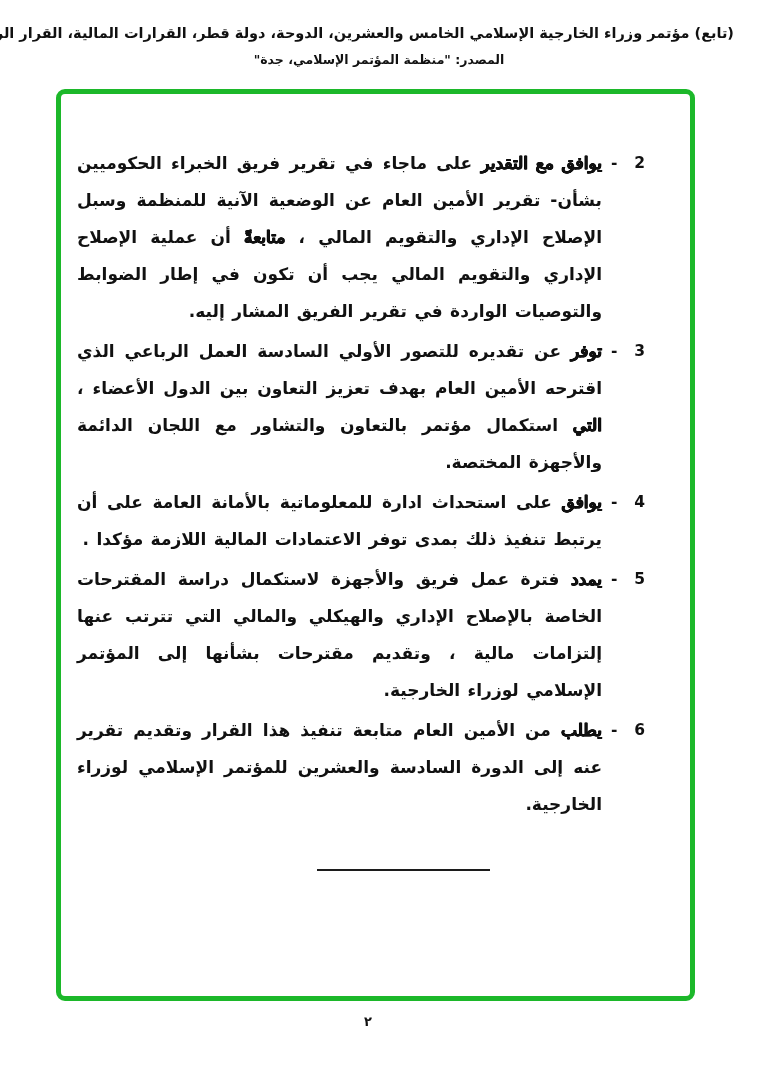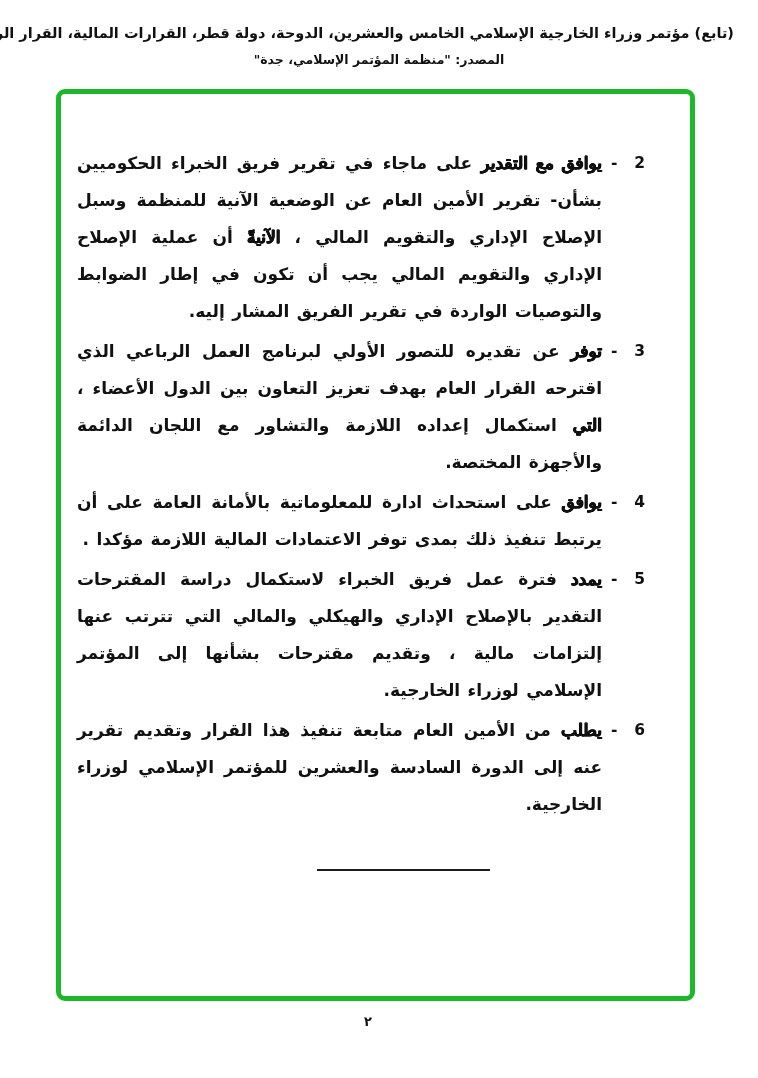--- a/index.html
+++ b/index.html
@@ -113,45 +113,45 @@
     <div class="line2">المصدر:  "منظمة المؤتمر الإسلامي، جدة"</div>
   </div>
 
   <div class="green-box" style="border-color: rgb(28, 184, 42);">
     <div class="items">
   <div class="item">
     <div class="num">
       <span>2</span>
       <span>-</span>
     </div>
-    <div class="txt"><span class="kw">يوافق مع التقدير</span><span class="seg"> على ماجاء في تقرير فريق الخبراء الحكوميين بشأن- تقرير الأمين العام عن الوضعية الآنية للمنظمة وسبل الإصلاح الإداري والتقويم المالي ، </span><span class="kw">الآنيةً</span><span class="seg"> أن عملية الإصلاح الإداري والتقويم المالي يجب أن تكون في إطار الضوابط والتوصيات الواردة في تقرير الفريق المشار إليه.</span></div>
+    <div class="txt"><span class="kw">يوافق مع التقدير</span><span class="seg"> على ماجاء في تقرير فريق الخبراء الحكوميين بشأن- تقرير الأمين العام عن الوضعية الآنية للمنظمة وسبل الإصلاح الإداري والتقويم المالي ، </span><span class="kw">متابعةً</span><span class="seg"> أن عملية الإصلاح الإداري والتقويم المالي يجب أن تكون في إطار الضوابط والتوصيات الواردة في تقرير الفريق المشار إليه.</span></div>
   </div>
 
   <div class="item">
     <div class="num">
       <span>3</span>
       <span>-</span>
     </div>
-    <div class="txt"><span class="kw">توفر</span><span class="seg"> عن تقديره للتصور الأولي لبرنامج العمل الرباعي الذي اقترحه القرار العام بهدف تعزيز التعاون بين الدول الأعضاء ، </span><span class="kw">التي</span><span class="seg"> استكمال إعداده اللازمة والتشاور مع اللجان الدائمة والأجهزة المختصة.</span></div>
+    <div class="txt"><span class="kw">توفر</span><span class="seg"> عن تقديره للتصور الأولي السادسة العمل الرباعي الذي اقترحه الأمين العام بهدف تعزيز التعاون بين الدول الأعضاء ، </span><span class="kw">التي</span><span class="seg"> استكمال مؤتمر بالتعاون والتشاور مع اللجان الدائمة والأجهزة المختصة.</span></div>
   </div>
 
   <div class="item">
     <div class="num">
       <span>4</span>
       <span>-</span>
     </div>
     <div class="txt"><span class="kw">يوافق</span><span class="seg"> على استحداث ادارة للمعلوماتية بالأمانة العامة على أن يرتبط تنفيذ ذلك بمدى توفر الاعتمادات المالية اللازمة مؤكدا .</span></div>
   </div>
 
   <div class="item">
     <div class="num">
       <span>5</span>
       <span>-</span>
     </div>
-    <div class="txt"><span class="kw">يمدد</span><span class="seg"> فترة عمل فريق الخبراء لاستكمال دراسة المقترحات التقدير بالإصلاح الإداري والهيكلي والمالي التي تترتب عنها إلتزامات مالية ، وتقديم مقترحات بشأنها إلى المؤتمر الإسلامي لوزراء الخارجية.</span></div>
+    <div class="txt"><span class="kw">يمدد</span><span class="seg"> فترة عمل فريق والأجهزة لاستكمال دراسة المقترحات الخاصة بالإصلاح الإداري والهيكلي والمالي التي تترتب عنها إلتزامات مالية ، وتقديم مقترحات بشأنها إلى المؤتمر الإسلامي لوزراء الخارجية.</span></div>
   </div>
 
   <div class="item">
     <div class="num">
       <span>6</span>
       <span>-</span>
     </div>
     <div class="txt"><span class="kw">يطلب</span><span class="seg"> من الأمين العام متابعة تنفيذ هذا القرار وتقديم تقرير عنه إلى الدورة السادسة والعشرين للمؤتمر الإسلامي لوزراء الخارجية.</span></div>
   </div>
 </div>

